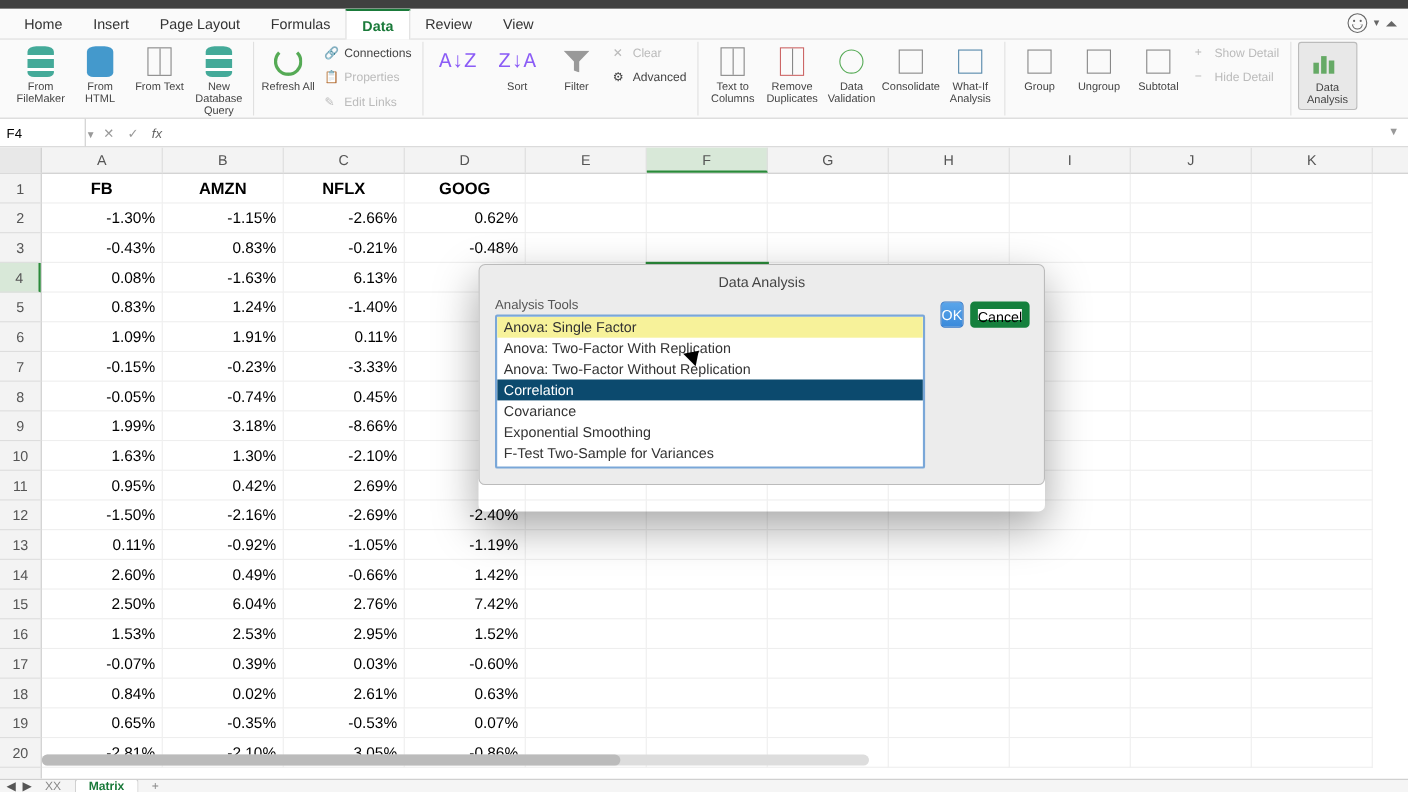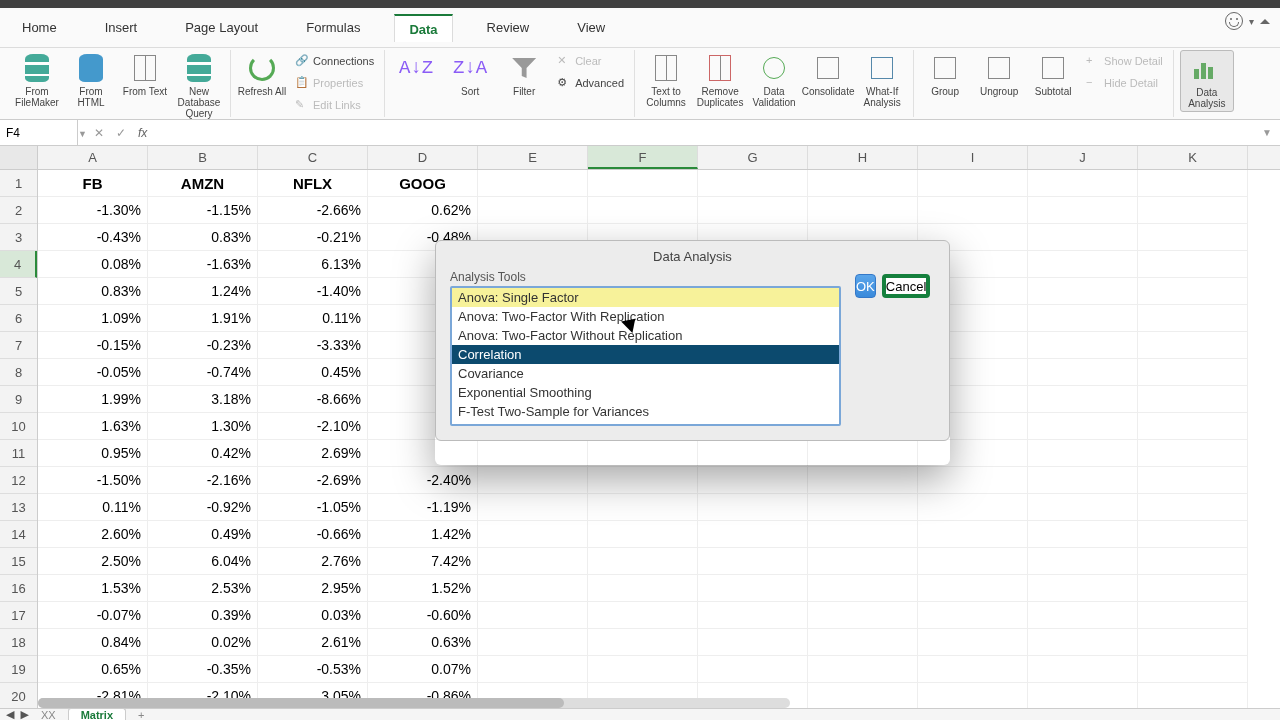--- a/index.html
+++ b/index.html
@@ -2,21 +2,21 @@
 <html><head>
 <meta charset="utf-8">
 <style>
 * { box-sizing: border-box; margin: 0; padding: 0; font-family: -apple-system, 'Segoe UI', Arial, sans-serif; }
 body { background: #fff; width: 1280px; height: 720px; overflow: hidden; position: relative; }
 
 
 .titlebar { height: 8px; background: #404040; }
 
 
-.menubar { height: 40px; background: #fafafa; display: flex; align-items: center; padding: 0 8px; border-bottom: 1px solid #dcdcdc; position: relative; gap: 20px; }
+.menubar { height: 28px; background: #fafafa; display: flex; align-items: center; padding: 0 8px; border-bottom: 1px solid #dcdcdc; position: relative; }
 .menu-tab { padding: 0 14px; height: 28px; line-height: 28px; font-size: 13px; color: #333; cursor: pointer; }
 .menu-tab.active { background: #fff; color: #1a7a3a; font-weight: 600; border-top: 2px solid #1a7a3a; border-left: 1px solid #dcdcdc; border-right: 1px solid #dcdcdc; }
 .menubar-right { position: absolute; right: 10px; top: 4px; display: flex; gap: 6px; align-items: center; }
 .smile-icon { width: 18px; height: 18px; border: 1.5px solid #666; border-radius: 50%; position: relative; }
 .smile-icon::before { content: ''; position: absolute; width: 2px; height: 2px; background:#666; top:5px; left:4px; border-radius:50%; box-shadow: 6px 0 #666;}
 .smile-icon::after { content: ''; position: absolute; width:8px; height:4px; border:1.5px solid #666; border-top:none; border-radius:0 0 8px 8px; left:3px; top:9px;}
 .chevron-up { width: 0; height: 0; border-left: 5px solid transparent; border-right: 5px solid transparent; border-bottom: 5px solid #666; }
 
 
 .ribbon { height: 72px; background: #fafafa; display: flex; padding: 2px 6px; border-bottom: 1px solid #ccc; }
@@ -76,21 +76,21 @@
 .dialog { position: absolute; left: 435px; top: 240px; width: 515px; background: #ececec; border: 1px solid #bbb; border-radius: 6px; font-size: 13px; }
 .dialog-title { text-align: center; padding: 8px 0 6px; color: #444; font-size: 13px;}
 .dialog-body { padding: 0 14px 14px 14px; display: flex; gap: 14px; }
 .tools-panel { flex: 1; }
 .tools-label { font-size: 12px; color: #555; margin-bottom: 2px; }
 .tools-list { background: #fff; border: 2px solid #7aa7d8; border-radius: 2px; height: 140px; overflow: hidden; }
 .tool-item { padding: 2px 6px; font-size: 13px; color: #333; cursor: pointer; white-space: nowrap;}
 .tool-item.selected { background: #0c4a6e; color: #fff; }
 .tool-item.hover { background: #f7f29a; }
 .dialog-buttons { display: flex; flex-direction: row; gap: 6px; width: 80px; padding-top: 4px;}
-.dlg-btn { height: 24px; border-radius: 4px; border: 4px solid #15803d; font-size: 13px; cursor: pointer; background: #fff; }
+.dlg-btn { height: 24px; border-radius: 4px; border: 7px solid #15803d; font-size: 13px; cursor: pointer; background: #fff; }
 .dlg-btn.primary { background: linear-gradient(#5aa5ea, #3a8adb); color: #fff; border: 1px solid #3478c8; }
 
 .cursor-arrow { position: absolute; left: 625px; top: 313px; width: 14px; height: 20px; z-index: 100; }
 .cursor-arrow::before{content:'';position:absolute;width:0;height:0;border-left:12px solid #000;border-top:8px solid transparent;border-bottom:8px solid transparent;transform:rotate(-45deg);top:2px;}
 
 
 .sheet-bar { position: absolute; bottom: 0; left: 0; right: 0; height: 12px; background: #f5f5f5; border-top: 1px solid #ccc; display: flex; align-items: center; padding: 0 6px; font-size: 11px; overflow:hidden;}
 .sheet-nav { display:flex; gap:6px; color:#555; }
 .sheet-tab { padding: 0 12px; color: #888; }
 .sheet-tab.active { color: #1a7a3a; font-weight: 600; background:#fff; border:1px solid #ccc; border-bottom:none; border-radius: 3px 3px 0 0;}

